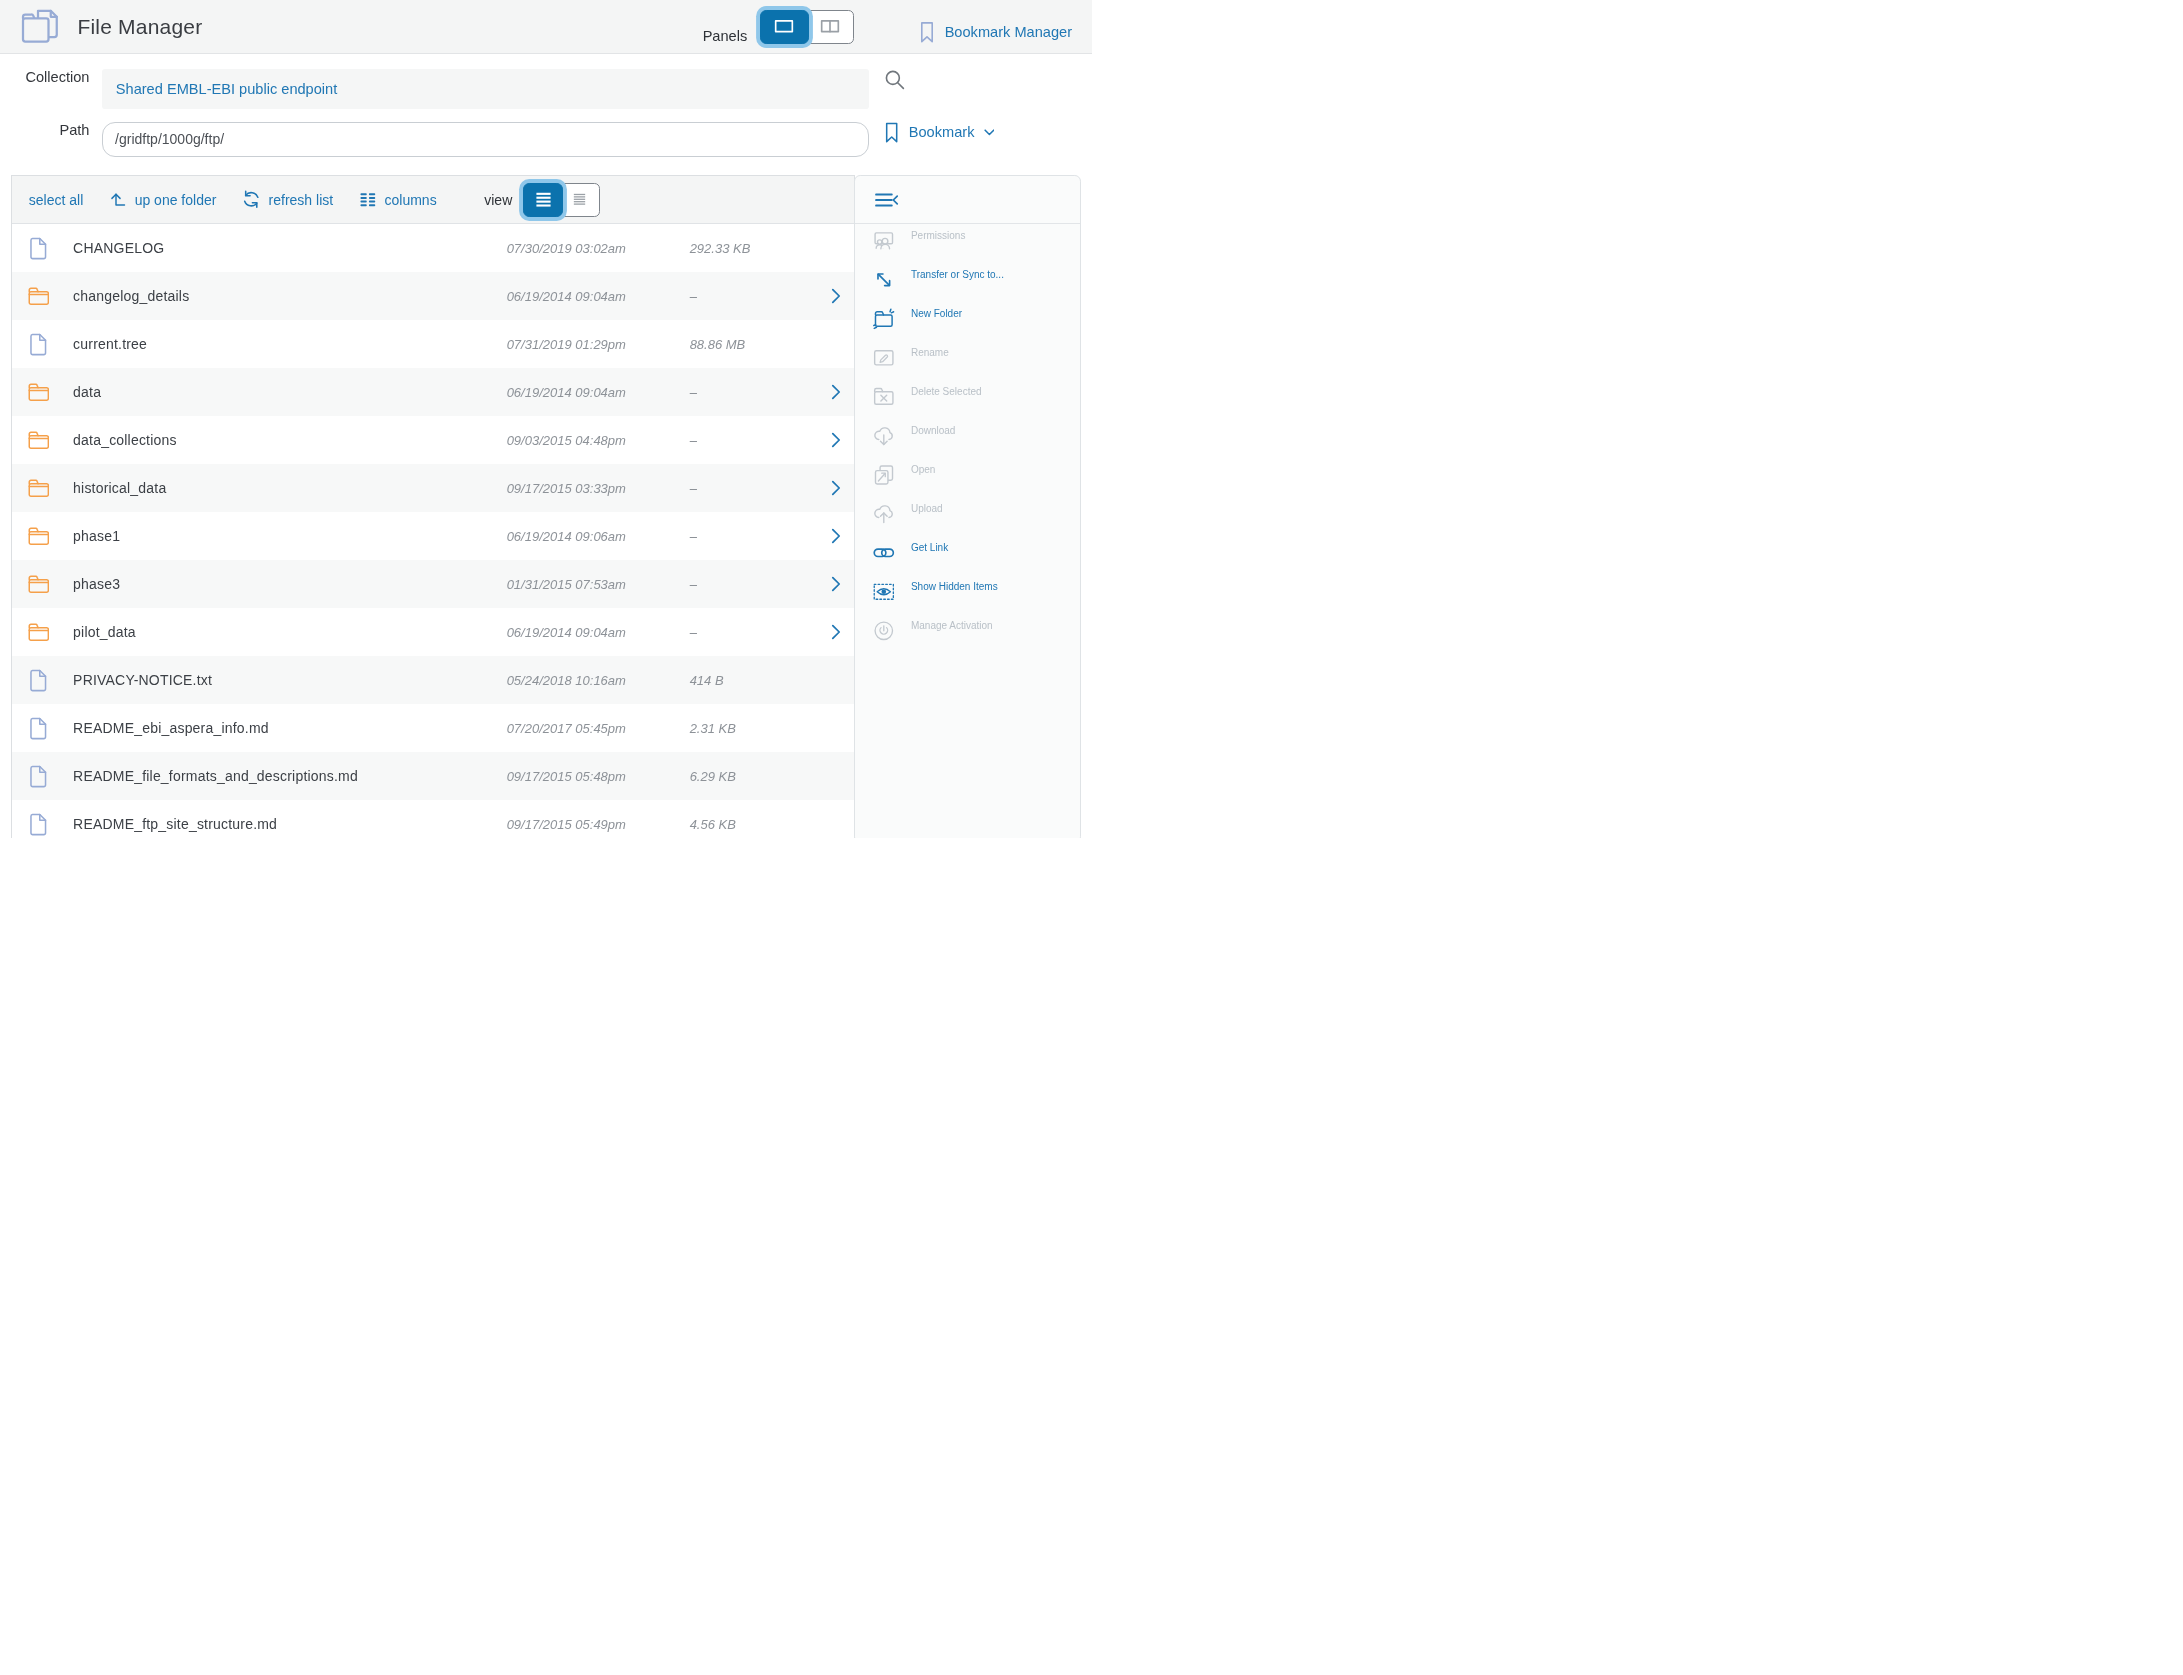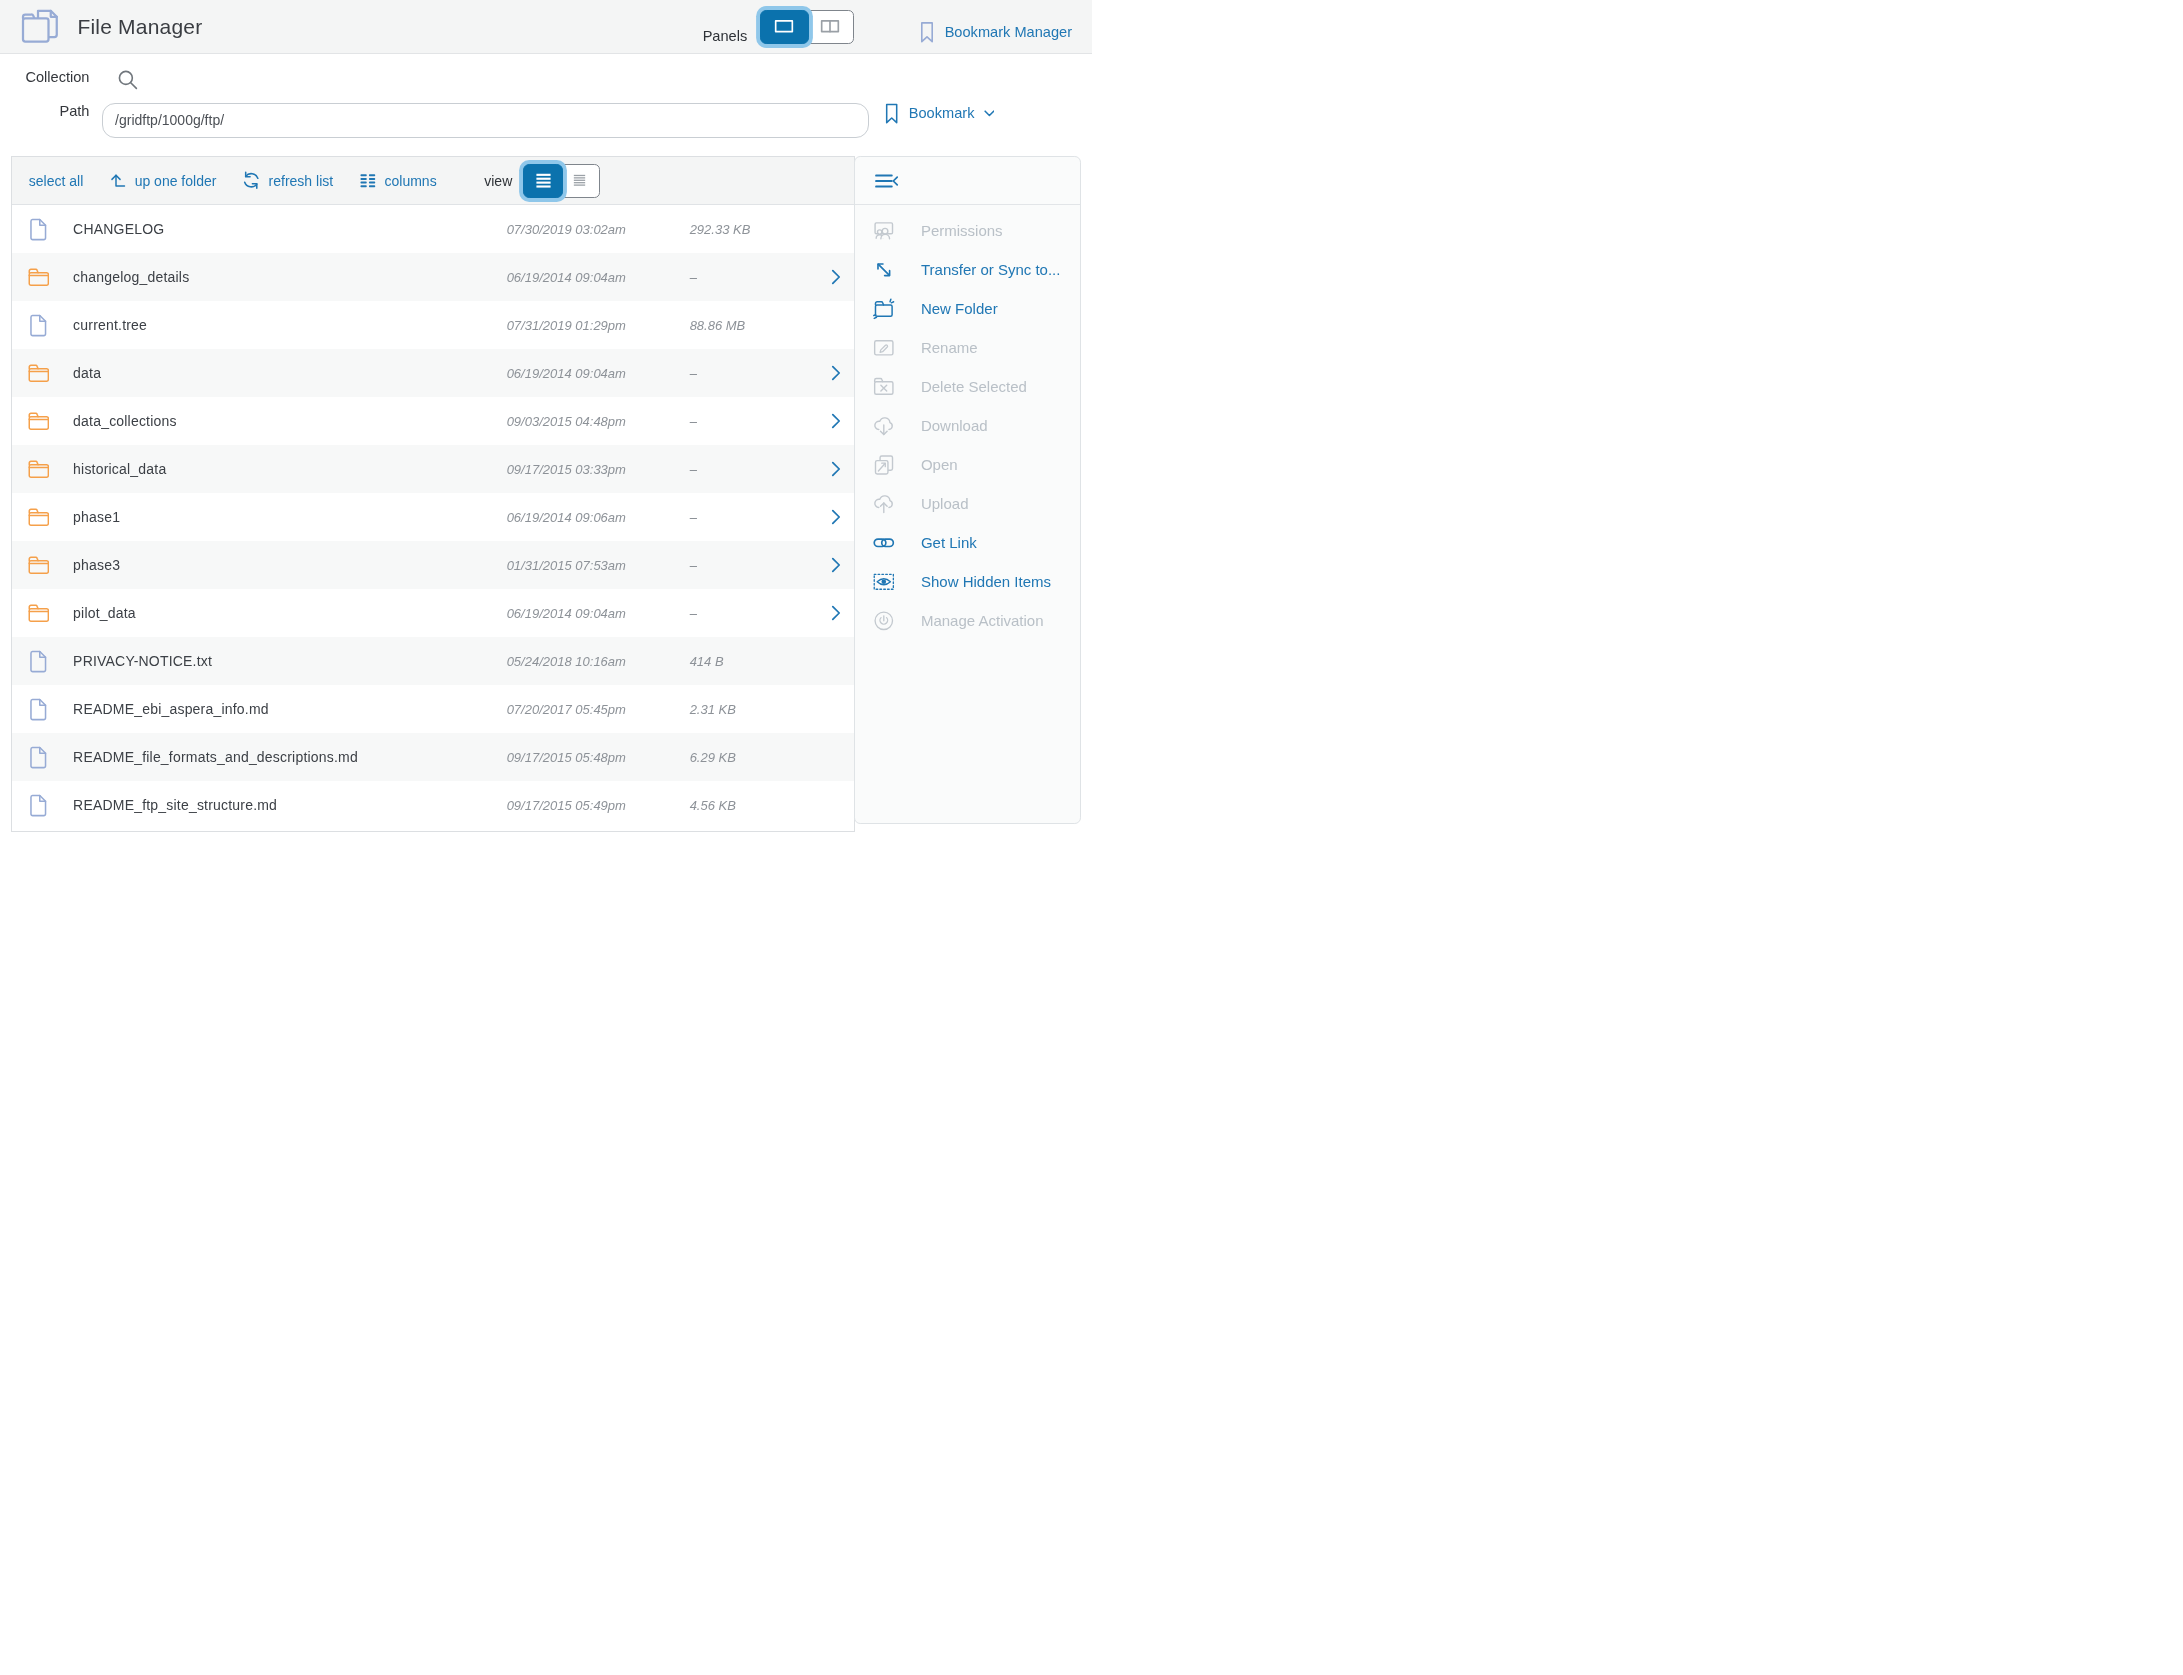--- a/index.html
+++ b/index.html
@@ -81,21 +81,21 @@
   .fsize { width: 129px; font-style: italic; color: #8d9298; font-size: 13px; }
   .fchev { width: 35px; display: flex; justify-content: center; }
 
   
   .actions {
     width: 229px; margin-left: -0.8px; height: 668px;
     border: 0.8px solid #dfe3e6; border-radius: 6.2px; background: #fafbfb;
   }
   .actions-head { height: 48px; border-bottom: 0.8px solid #e2e5e8; display: flex; align-items: center; padding-left: 20px; }
   .actions ul { list-style: none; padding-top: 6.2px; }
-  .actions li { height: 39px; display: flex; align-items: center; padding-left: 18.5px; gap: 26px; font-size: 15px; cursor: pointer; }
+  .actions li { height: 39px; display: flex; padding-left: 18.5px; gap: 16px; font-size: 10px; cursor: pointer; }
   .actions li.disabled { cursor: default; }
   .actions li.enabled  span { color: #2077b4; }
   .actions li.disabled span { color: #b9c0c7; }
 </style>
 </head>
 <body>
 
 <svg width="0" height="0" style="position:absolute">
   <defs>
     <symbol id="sy-logo" viewBox="0 0 56 46">
@@ -267,20 +267,23 @@
           <use href="#sy-ribbon"></use>
         </svg>
       <span>Bookmark Manager</span>
     </div>
   </div>
 </header>
 
 <section class="endpoint">
   <div class="ep-row">
     <div class="ep-label">Collection</div>
+    <div class="collection-box">
+      <span>Shared EMBL-EBI public endpoint</span>
+    </div>
     <div class="after-box">
       <svg class="ico c-dim" width="21" height="21" viewBox="0 0 27 27">
           <use href="#sy-search"></use>
         </svg>
     </div>
   </div>
   <div class="ep-row">
     <div class="ep-label">Path</div>
     <input class="path-input" type="text" value="/gridftp/1000g/ftp/" style="">
     <div class="after-box">

